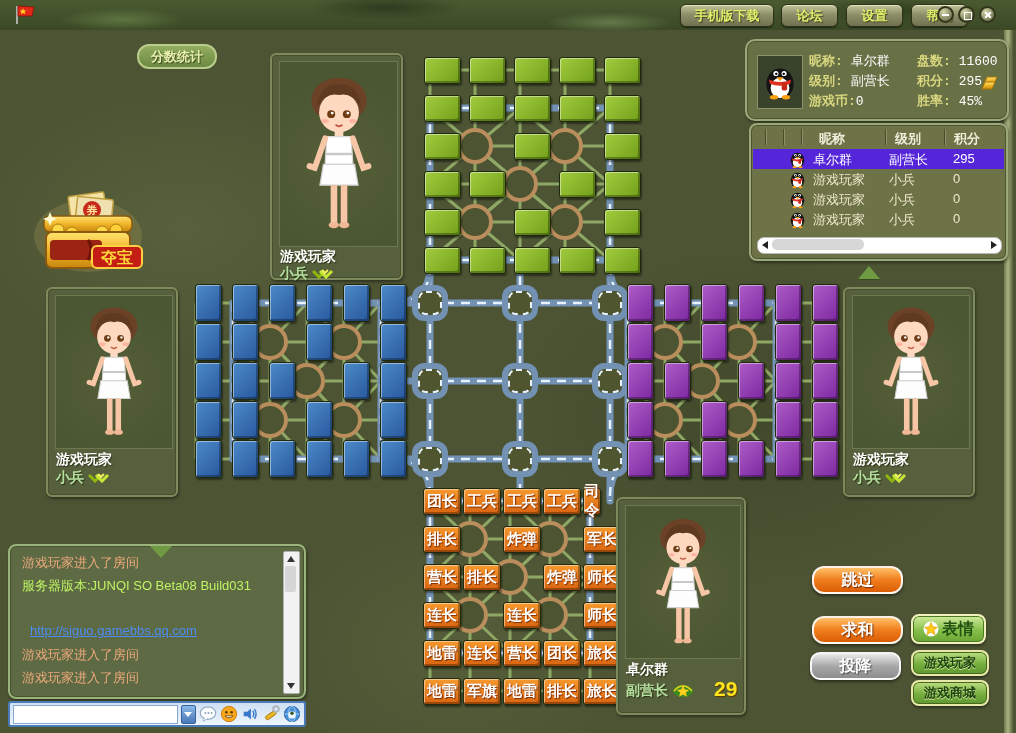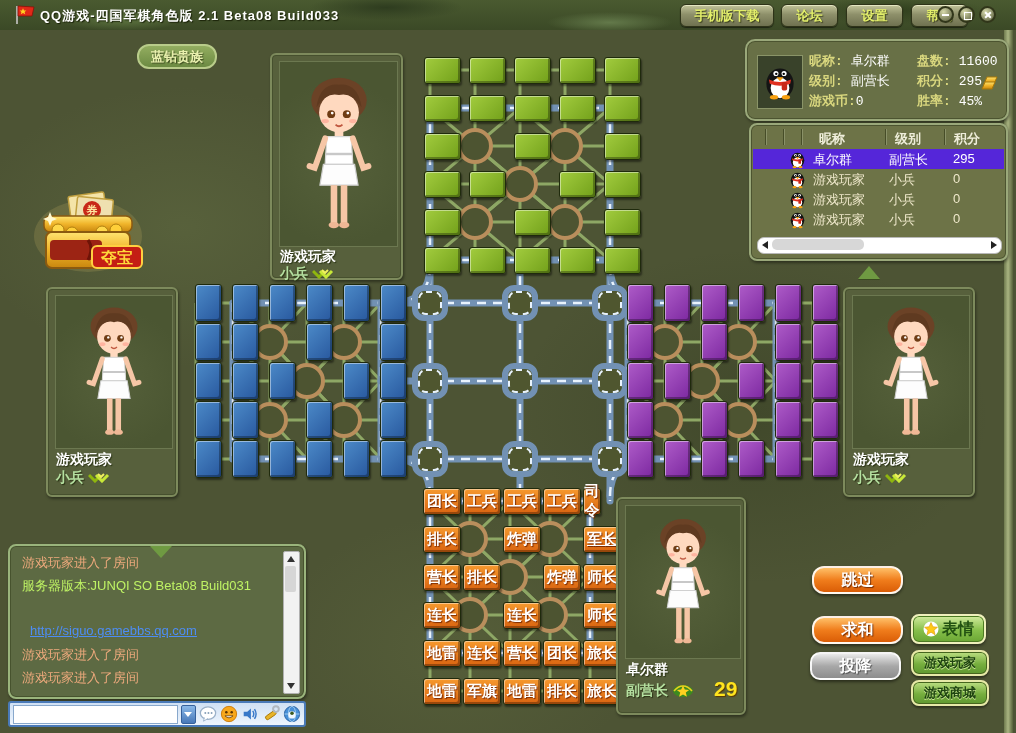--- a/index.html
+++ b/index.html
@@ -190,21 +190,20 @@
       </g>
     </defs>
   </svg>
 
   <div id="titlebar">
     <svg style="position:absolute;left:14px;top:5px" width="22" height="20" viewBox="0 0 22 20">
       <line x1="3" y1="1" x2="3" y2="19" stroke="#c8c8c8" stroke-width="1.6"></line>
       <path d="M4 1 L20 2 L18 11 L4 11 Z" fill="#e02818" stroke="#8a1008" stroke-width="0.8"></path>
       <polygon fill="#ffd020" points="9,3.2 10,5.4 12.4,5.6 10.6,7 11.2,9.3 9,8 6.8,9.3 7.4,7 5.6,5.6 8,5.4"></polygon>
     </svg>
-    <div id="title-text">QQ游戏-四国军棋角色版 2.1 Beta08 Build033</div>
     <div class="tb-btn" style="left:680px;width:92px">手机版下载</div>
     <div class="tb-btn" style="left:781px;width:55px">论坛</div>
     <div class="tb-btn" style="left:846px;width:55px">设置</div>
     <div class="tb-btn" style="left:911px;width:55px">帮助</div>
     <div class="wc" style="left:937px">
         <div class="bar"></div>
       </div>
     <div class="wc" style="left:958px">
         <div class="sq"></div>
       </div>
@@ -624,21 +623,21 @@
       <div class="tile t-orange" style="left: 491px; top: 487.5px; width: 38px; height: 27px;">工兵</div>
       <div class="tile t-orange" style="left: 491px; top: 525.5px; width: 38px; height: 27px;">炸弹</div>
       <div class="tile t-orange" style="left: 491px; top: 601.5px; width: 38px; height: 27px;">连长</div>
       <div class="tile t-orange" style="left: 491px; top: 639.5px; width: 38px; height: 27px;">营长</div>
       <div class="tile t-orange" style="left: 491px; top: 677.5px; width: 38px; height: 27px;">地雷</div>
       <div class="tile t-orange" style="left: 531px; top: 487.5px; width: 38px; height: 27px;">工兵</div>
       <div class="tile t-orange" style="left: 531px; top: 563.5px; width: 38px; height: 27px;">炸弹</div>
       <div class="tile t-orange" style="left: 531px; top: 639.5px; width: 38px; height: 27px;">团长</div>
       <div class="tile t-orange" style="left: 531px; top: 677.5px; width: 38px; height: 27px;">排长</div>
       <div class="tile t-orange" style="left: 571px; top: 487.5px; width: 18px; height: 27px;">司令</div>
-      <div class="tile t-orange" style="left: 571px; top: 525.5px; width: 38px; height: 27px; text-decoration: underline;">军长</div>
+      <div class="tile t-orange" style="left: 571px; top: 525.5px; width: 38px; height: 27px;">军长</div>
       <div class="tile t-orange" style="left: 571px; top: 563.5px; width: 38px; height: 27px;">师长</div>
       <div class="tile t-orange" style="left: 571px; top: 601.5px; width: 38px; height: 27px;">师长</div>
       <div class="tile t-orange" style="left: 571px; top: 639.5px; width: 38px; height: 27px;">旅长</div>
       <div class="tile t-orange" style="left: 571px; top: 677.5px; width: 38px; height: 27px;">旅长</div>
       <div class="tile t-blue" style="left: 182.5px; top: 284px; width: 27px; height: 38px;"></div>
       <div class="tile t-blue" style="left: 182.5px; top: 323px; width: 27px; height: 38px;"></div>
       <div class="tile t-blue" style="left: 182.5px; top: 362px; width: 27px; height: 38px;"></div>
       <div class="tile t-blue" style="left: 182.5px; top: 401px; width: 27px; height: 38px;"></div>
       <div class="tile t-blue" style="left: 182.5px; top: 440px; width: 27px; height: 38px;"></div>
       <div class="tile t-blue" style="left: 219.5px; top: 284px; width: 27px; height: 38px;"></div>
@@ -681,21 +680,21 @@
       <div class="tile t-purple" style="left: 762.5px; top: 362px; width: 27px; height: 38px;"></div>
       <div class="tile t-purple" style="left: 762.5px; top: 401px; width: 27px; height: 38px;"></div>
       <div class="tile t-purple" style="left: 762.5px; top: 440px; width: 27px; height: 38px;"></div>
       <div class="tile t-purple" style="left: 799.5px; top: 284px; width: 27px; height: 38px;"></div>
       <div class="tile t-purple" style="left: 799.5px; top: 323px; width: 27px; height: 38px;"></div>
       <div class="tile t-purple" style="left: 799.5px; top: 362px; width: 27px; height: 38px;"></div>
       <div class="tile t-purple" style="left: 799.5px; top: 401px; width: 27px; height: 38px;"></div>
       <div class="tile t-purple" style="left: 799.5px; top: 440px; width: 27px; height: 38px;"></div>
     </div>
 
-  <div class="btn-score">蓝钻贵族</div>
+  <div class="btn-score">分数统计</div>
 
   <svg style="position:absolute;left:30px;top:186px;z-index:3;cursor:pointer" width="118" height="90" viewBox="0 0 118 90">
     <ellipse cx="58" cy="50" rx="54" ry="36" fill="rgba(255,220,120,.14)"></ellipse>
     <rect x="40" y="8" width="36" height="32" rx="2" fill="#f4e4a8" stroke="#c0a040" stroke-width="1.5" transform="rotate(-8 58 24)"></rect>
     <rect x="46" y="12" width="36" height="30" rx="2" fill="#efe0b0" stroke="#c0a040" stroke-width="1.5" transform="rotate(6 64 27)"></rect>
     <circle cx="62" cy="24" r="9" fill="#c82818"></circle>
     <text x="62" y="28" text-anchor="middle" font-size="11" font-weight="bold" fill="#ffe8a0">券</text>
     <rect x="14" y="30" width="88" height="16" rx="6" fill="url(#goldg)" stroke="#8a5a10" stroke-width="1.5"></rect>
     <circle cx="28" cy="44" r="6" fill="#ffd84a" stroke="#b08010" stroke-width="1"></circle>
     <circle cx="42" cy="47" r="6" fill="#ffcf38" stroke="#b08010" stroke-width="1"></circle>

